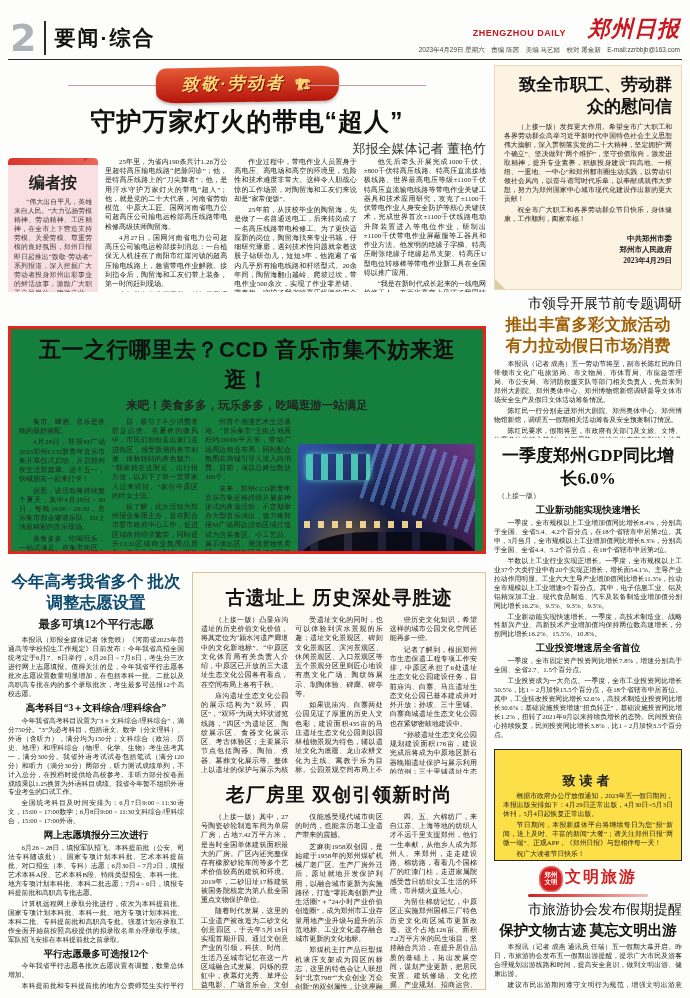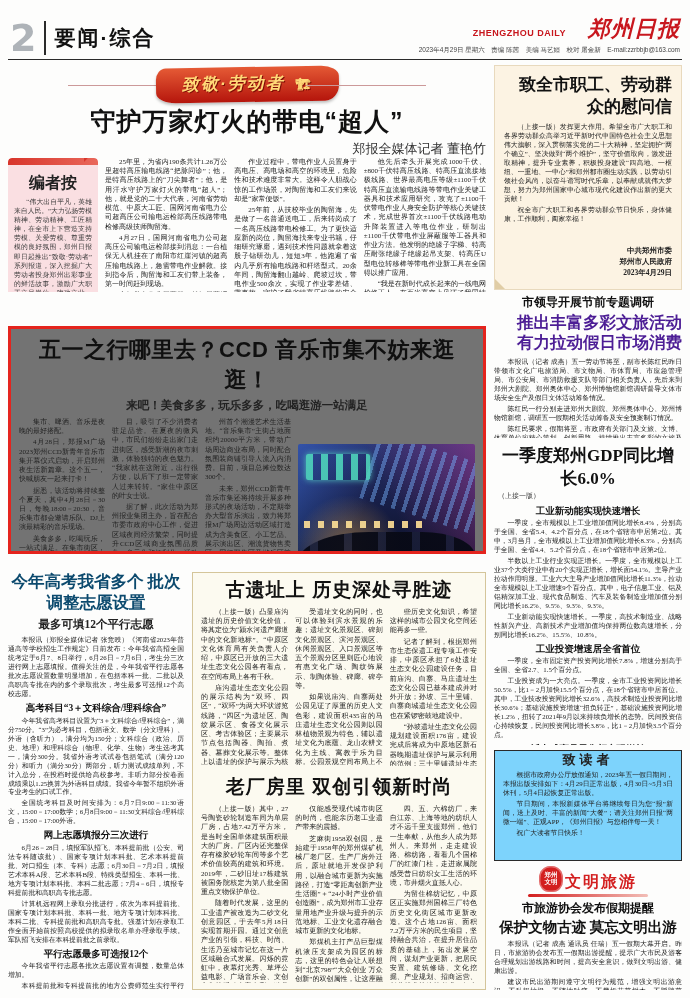--- a/index.html
+++ b/index.html
@@ -38,21 +38,21 @@
   .byline { text-align:right; font-size:13px; color:#333; }
   .lead-body { display:flex; gap:7px; height:152px; overflow:hidden; }
   .ednote { position:relative; width:90px; flex:none; background:#fadfe2; border-radius:4px; padding:14px 6px 6px 6px; font-size:6.8px; line-height:1.35; color:#3a3a3a; overflow:hidden; }
   .ednote-flag { position:absolute; top:0; left:0; right:0; height:7px; background:linear-gradient(90deg,#d8352b,#e9675a); border-radius:4px 4px 0 0; }
   .ednote-flag::after { content:""; position:absolute; right:8px; top:-4px; width:6px; height:8px; background:#d8352b; clip-path:polygon(0 0,100% 20%,0 100%); }
   .ednote-title { text-align:center; font-size:16px; font-weight:700; color:#222; margin-bottom:3px; }
   .ednote-text { text-indent:1.8em; text-align:justify; font-family:"Liberation Serif", serif; }
   .lead-body .ncol { flex:1; }
 
   
-  .ccd { margin-top:22px; height:244px; border:3px solid #e4241d; background:#737373; padding:6px 8px; overflow:hidden; }
+  .ccd { margin-top:22px; height:244px; border:3px solid #e4241d; background:#15803d; padding:6px 8px; overflow:hidden; }
   .ccd-h2 { text-align:center; font-size:22px; font-weight:800; color:#101010; letter-spacing:.5px; }
   .ccd-sub { text-align:center; font-size:11.5px; font-weight:700; color:#222; margin:3px 0 5px 0; }
   .ccd-body { display:flex; gap:7px; height:172px; }
   .ccd-body .ncol { width:86px; flex:none; }
   .photo { position:relative; flex:1; height:118px; margin-top:26px; border-radius:2px; overflow:hidden;
     background:
       radial-gradient(circle at 28% 88%, rgba(255,190,90,.45), transparent 32%),
       linear-gradient(115deg, rgba(60,110,220,.55), rgba(10,15,45,0) 42%),
       linear-gradient(245deg, rgba(190,60,160,.45), rgba(10,15,45,0) 48%),
       linear-gradient(180deg, #27316b 0%, #161d44 55%, #0c1026 100%);
@@ -63,50 +63,50 @@
   .crowd { position:absolute; bottom:0; left:0; right:0; height:30px; background:repeating-linear-gradient(90deg, rgba(8,10,22,.95) 0 12px, rgba(25,30,55,.85) 12px 20px, rgba(8,10,22,.95) 20px 34px); border-radius:40% 30% 0 0/100% 80% 0 0; }
 
   
   .bottomrow { display:flex; gap:8px; margin-top:6px; height:418px; }
   .gaokao { width:176px; flex:none; overflow:hidden; }
   .gk-h { text-align:center; font-size:16.5px; font-weight:800; color:#0c4a6e; line-height:1.25; }
   .gk-sub { text-align:center; font-size:11.5px; font-weight:700; margin:4px 0 4px 0; }
   .subhd { text-align:center; font-size:9.5px; font-weight:700; color:#111; margin:3px 0 2px 0; }
   .smallbody { font-family:"Liberation Serif", serif; font-size:6.8px; line-height:1.32; color:#222; }
 
-  .panel { position:relative; flex:1; border:1px solid #d4c59a; background:#fcfaf0; padding:4px 8px 4px 8px; overflow:hidden; }
+  .panel { position:relative; flex:1; border:1px solid #d4c59a; background:#fcfaf0; padding:12px 8px 4px 8px; overflow:hidden; }
   .corner { position:absolute; width:8px; height:8px; border:1.5px solid #c9b88a; }
   .corner.tl { top:-2px; left:-2px; border-right:none; border-bottom:none; }
   .corner.tr { top:-2px; right:-2px; border-left:none; border-bottom:none; }
   .panel-h2 { text-align:center; font-size:19px; font-weight:800; color:#111; letter-spacing:1px; margin-bottom:5px; }
   .threecol { display:flex; gap:7px; overflow:hidden; }
   .threecol .ncol { flex:1; }
   .threecol.heritage-cols { height:158px; }
   .threecol.factory-cols { height:178px; }
   .factory-h2 { margin-top:8px; }
 
   
   .letter { position:relative; height:228px; background:#fcf3e3; border:1px solid #e8d9bd; padding:8px 9px; overflow:hidden; }
   .letter::after { content:""; position:absolute; left:0; bottom:0; border-style:solid; border-width:10px 0 0 10px; border-color:transparent transparent transparent #e0cda6; }
   .letter-h2 { text-align:right; font-size:17px; font-weight:800; color:#111; margin-bottom:4px; }
-  .sign { text-align:right; font-size:7.5px; font-weight:700; margin-top:21px; line-height:1.5; font-family:"Liberation Serif", serif; }
+  .sign { text-align:right; font-size:7.5px; font-weight:700; margin-top:9px; line-height:1.5; font-family:"Liberation Serif", serif; }
 
   .research { height:146px; overflow:hidden; }
-  .kicker { text-align:center; font-size:12px; font-weight:700; color:#111; }
-  .research-h2 { text-align:right; font-size:16.5px; font-weight:800; color:#4c1d95; line-height:1.25; margin:2px 0 4px 0; }
+  .kicker { text-align:right; font-size:14px; font-weight:400; color:#111; }
+  .research-h2 { text-align:center; font-size:16.5px; font-weight:800; color:#a16207; line-height:1.25; margin:2px 0 4px 0; }
 
   .gdp { height:306px; overflow:hidden; }
   .gdp-h2 { text-align:center; font-size:17px; font-weight:800; color:#111; margin:2px 0 2px 0; }
   .contnote { font-size:7px; color:#333; margin-left:4px; }
 
-  .readers { height:113px; border:1.5px solid #2a2a2a; padding:0 8px; overflow:hidden; background:#7dd3fc; }
+  .readers { height:113px; border:1.5px solid #2a2a2a; padding:22px 8px; overflow:hidden; background:#fde047; }
   .readers-h2 { text-align:center; font-size:13px; font-weight:800; letter-spacing:4px; margin-bottom:3px; }
 
   .tourism { height:126px; overflow:hidden; }
-  .t-brand { display:flex; align-items:flex-end; justify-content:center; gap:2px; }
+  .t-brand { display:flex; align-items:flex-start; justify-content:center; gap:2px; }
   .seal { width:24px; height:26px; background:#d31f1f; border-radius:46% 46% 42% 42%; display:flex; flex-direction:column; align-items:center; justify-content:center; color:#fff; font-size:6.5px; font-weight:700; line-height:1.05; box-shadow:inset 0 0 0 1.5px rgba(255,255,255,.35); }
   .t-name { font-size:16px; font-weight:800; color:#d31f1f; letter-spacing:2px; }
   .t-rule { height:3px; width:120px; margin:2px auto 4px auto; background:linear-gradient(90deg,#d31f1f,#f2beb7); border-radius:2px; }
   .t-h2 { text-align:center; font-size:14.5px; font-weight:800; color:#111; margin:1px 0 3px 0; }
 </style>
 </head>
 <body>
 
 <div class="page">
 

